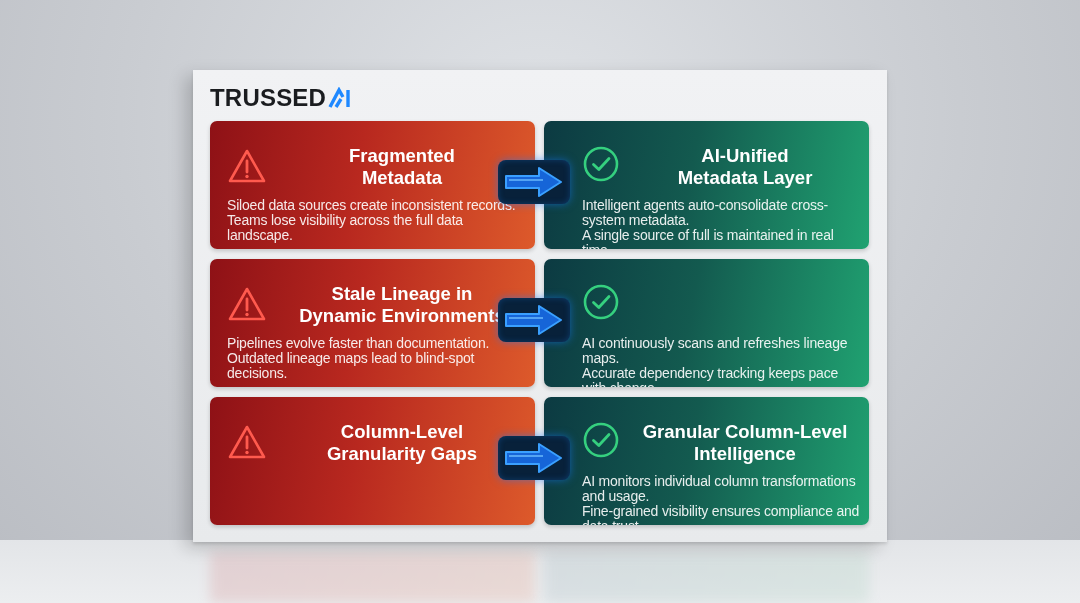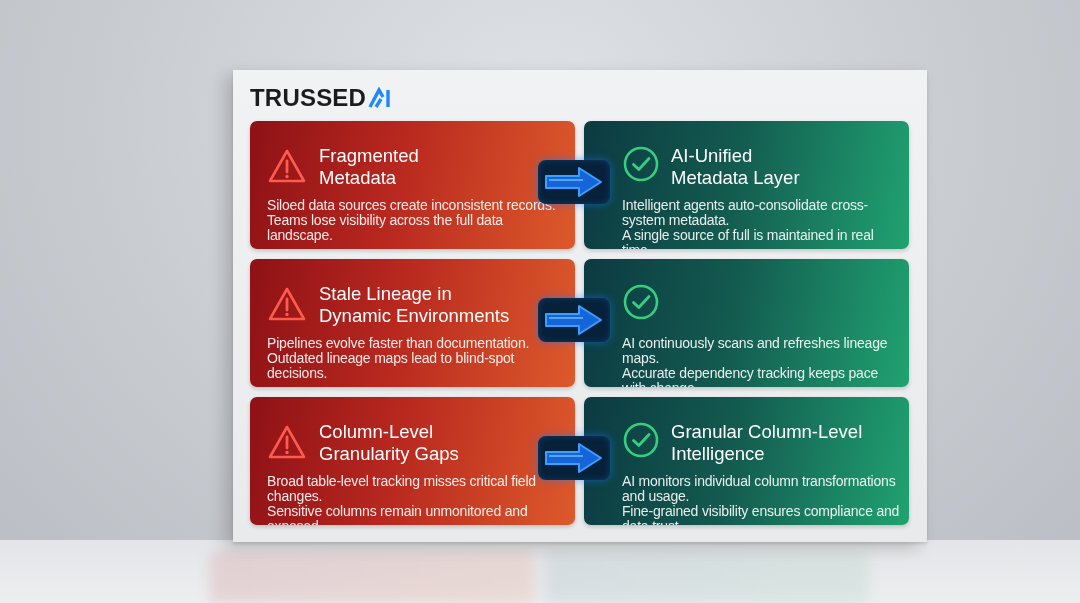--- a/index.html
+++ b/index.html
@@ -10,21 +10,20 @@
       background: radial-gradient(ellipse at 50% 20%, #dfe2e6 0%, #c9ccd1 55%, #b9bcc2 100%);
     }
     .floor {
       position: absolute; left: 0; top: 540px; width: 1080px; height: 63px;
       background: linear-gradient(180deg, #e3e5e8 0%, #eceef0 100%);
     }
     .board {
       position: absolute; left: 193px; top: 70px; width: 694px; height: 472px;
       background: linear-gradient(180deg, #f1f2f4 0%, #e8eaec 100%);
       box-shadow: -8px 6px 16px rgba(0,0,0,0.18), 0 2px 3px rgba(0,0,0,0.12);
-      margin-left: 40px;
     }
     .logo {
       position: absolute; left: 17px; top: 14px;
       font-family: "Liberation Sans", sans-serif;
       font-weight: 700; font-size: 24px; letter-spacing: 0.2px;
       color: #1a1c1f; display: flex; align-items: center;
     }
     .logo-mark { margin-left: 2px; width: 24px; height: 22px; }
     .card {
       position: absolute; width: 325px; height: 128px; border-radius: 7px;
@@ -34,21 +33,21 @@
     .card.problem { left: 17px; background: linear-gradient(100deg, #8e1116 0%, #b8281f 45%, #dd5a2b 100%); }
     .card.solution { left: 351px; background: linear-gradient(100deg, #0c3a42 0%, #135a4f 45%, #20a271 100%); }
     .card.r0 { top: 51px; }
     .card.r1 { top: 189px; }
     .card.r2 { top: 327px; }
     .card .icon { position: absolute; left: 17px; top: 26px; width: 40px; height: 40px; }
     .card.solution .icon { left: 38px; top: 24px; width: 38px; height: 38px; }
     .card .title {
       position: absolute; left: 69px; top: 24px; right: 10px;
       font-family: "Liberation Sans", sans-serif;
-      font-weight: 400; font-size: 18.5px; line-height: 21.5px; color: #fff;
+      font-weight: 700; font-size: 18.5px; line-height: 21.5px; color: #fff; text-align: center;
     }
     .card.solution .title { left: 87px; }
     .card .desc {
       position: absolute; left: 17px; top: 77px; right: 8px;
       font-family: "Liberation Sans", sans-serif;
       font-size: 14px; line-height: 15px; color: rgba(255,255,255,0.9);
       letter-spacing: -0.2px;
     }
     .card.solution .desc { left: 38px; }
     .arrow {
@@ -157,24 +156,20 @@
   <div class="card problem r2">
     <svg class="icon" viewBox="0 0 40 40">
       <path d="M20 4 L37 34 L3 34 Z" fill="none" stroke="#ff5a4e" stroke-width="2.6" stroke-linejoin="round"></path>
       <line x1="20" y1="14" x2="20" y2="25" stroke="#ff5a4e" stroke-width="2.8" stroke-linecap="round"></line>
       <circle cx="20" cy="29.5" r="1.7" fill="#ff5a4e"></circle>
     </svg>
     <div class="title">
       <div>Column-Level</div>
       <div>Granularity Gaps</div>
     </div>
-    <div class="desc">
-      <div>Broad table-level tracking misses critical field changes.</div>
-      <div>Sensitive columns remain unmonitored and exposed.</div>
-    </div>
   </div>
   <div class="card solution r2">
     <svg class="icon" viewBox="0 0 38 38">
       <circle cx="19" cy="19" r="16" fill="none" stroke="#35d07f" stroke-width="2.6"></circle>
       <path d="M11.5 19.5 L16.8 24.5 L27 13.5" fill="none" stroke="#35d07f" stroke-width="2.8" stroke-linecap="round" stroke-linejoin="round"></path>
     </svg>
     <div class="title">
       <div>Granular Column-Level</div>
       <div>Intelligence</div>
     </div>

